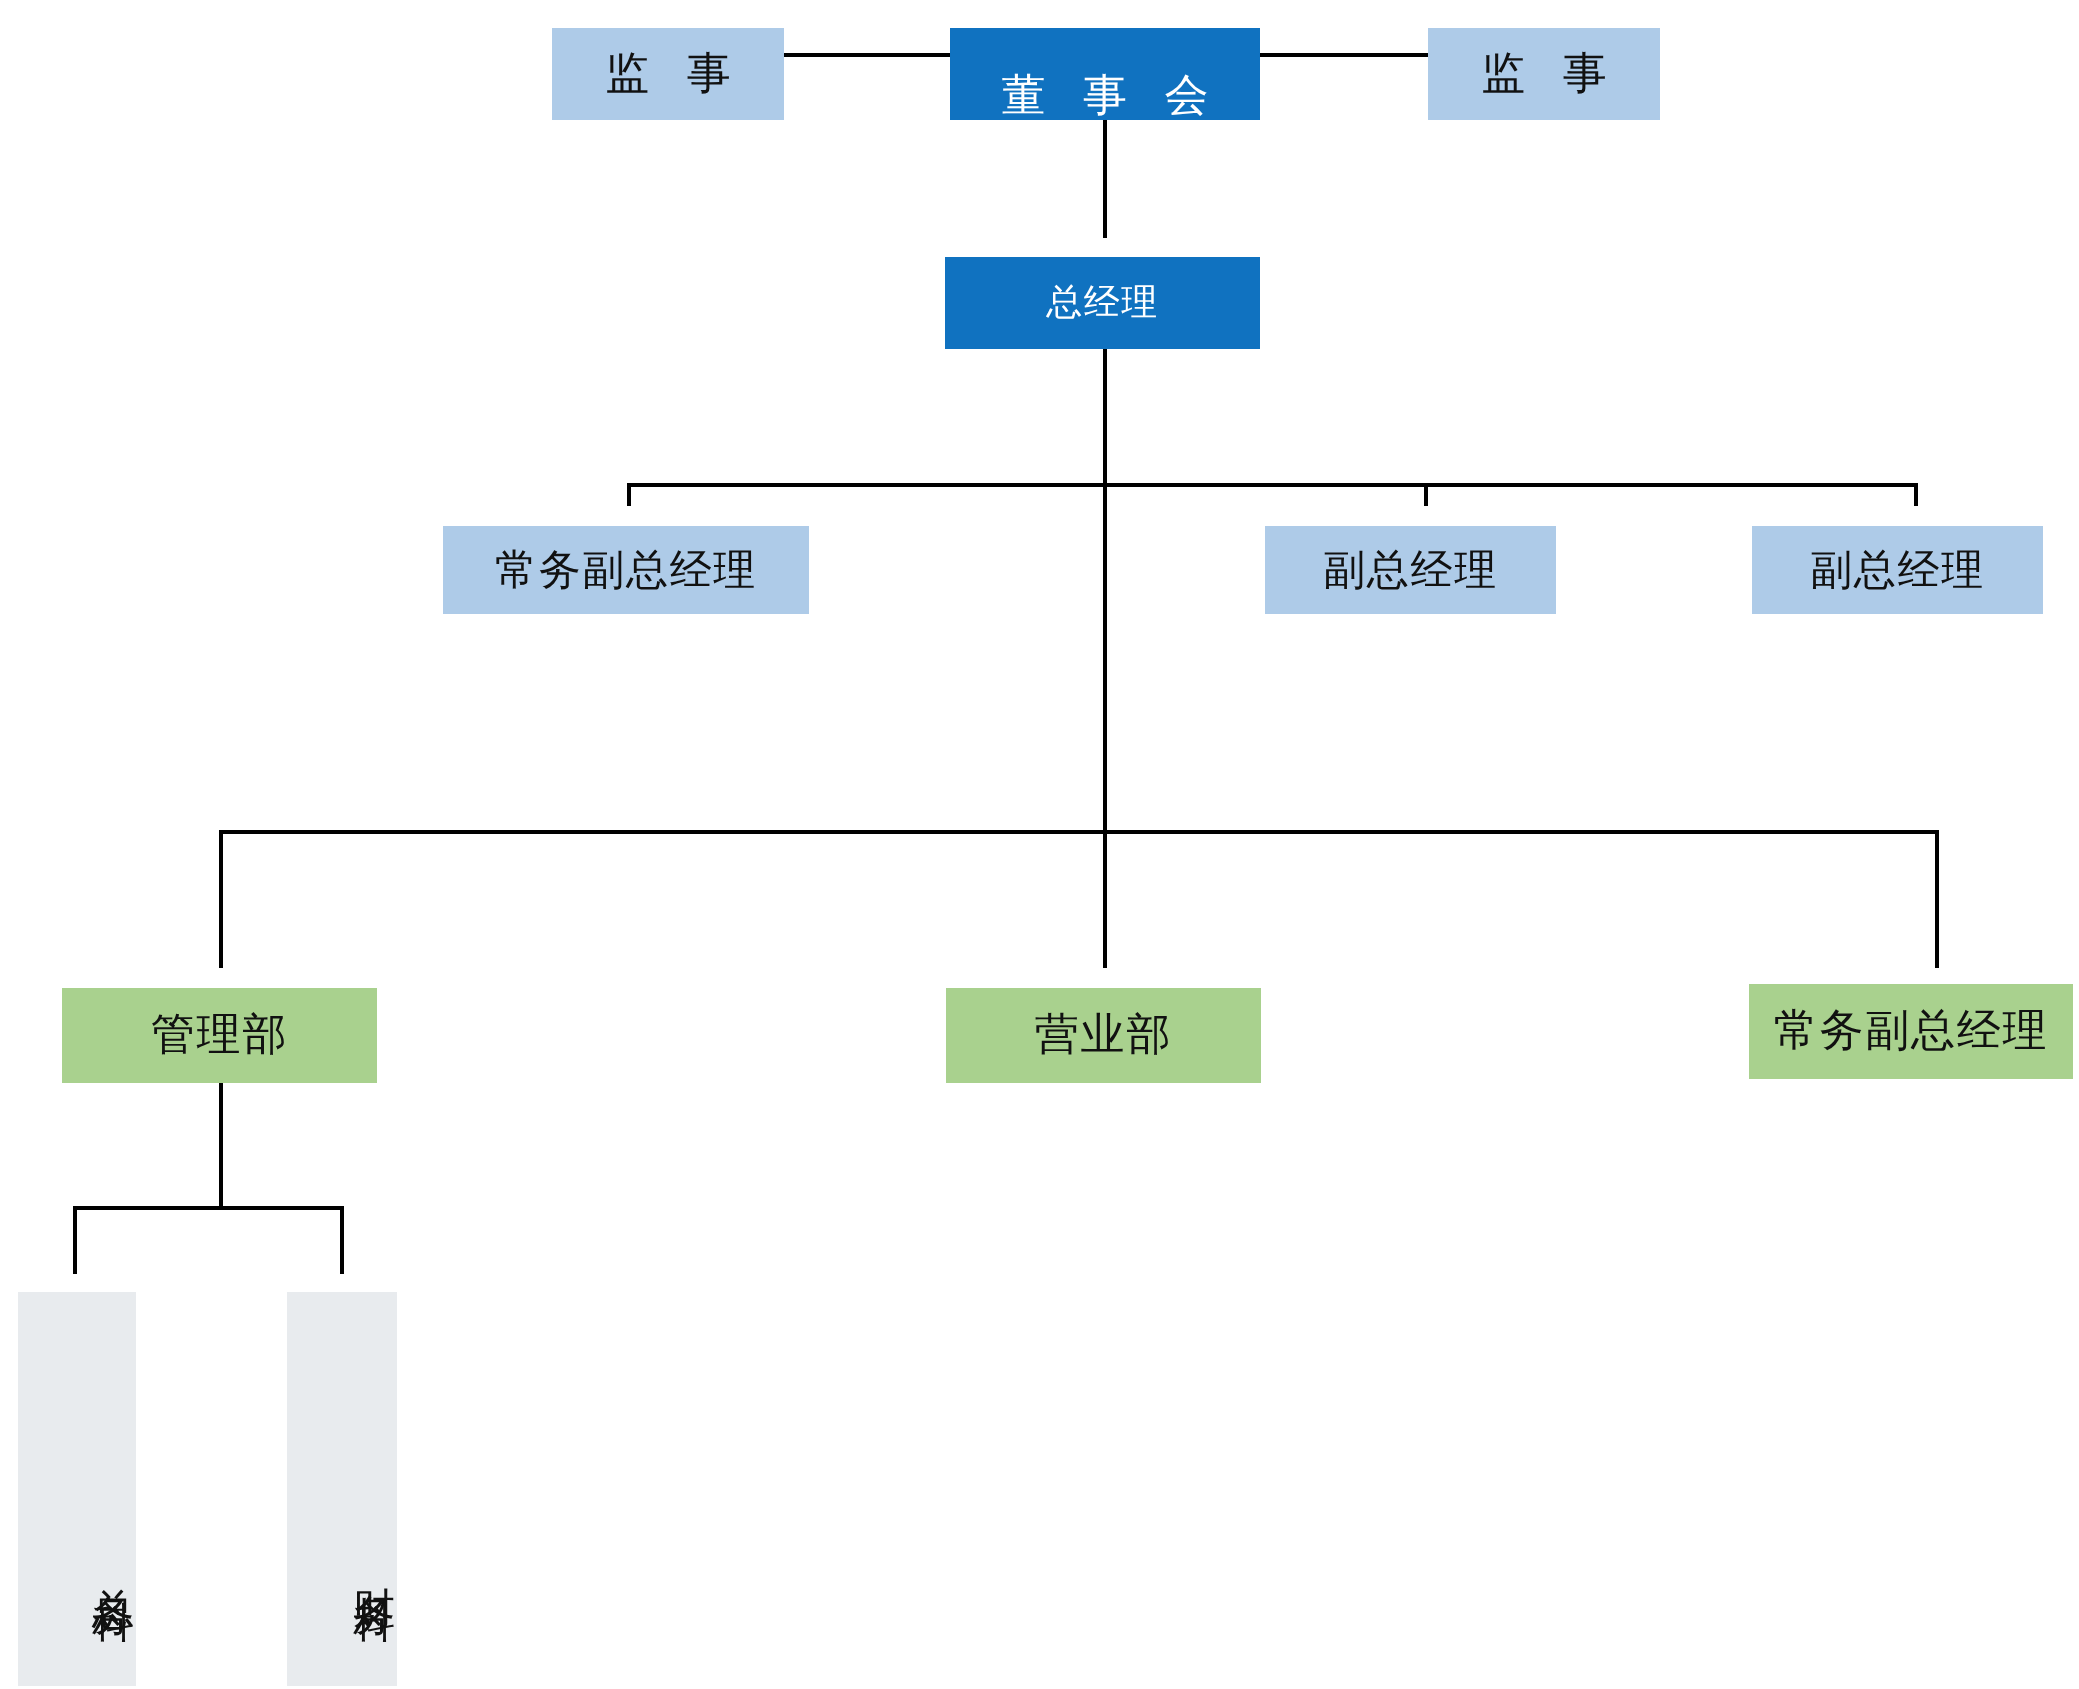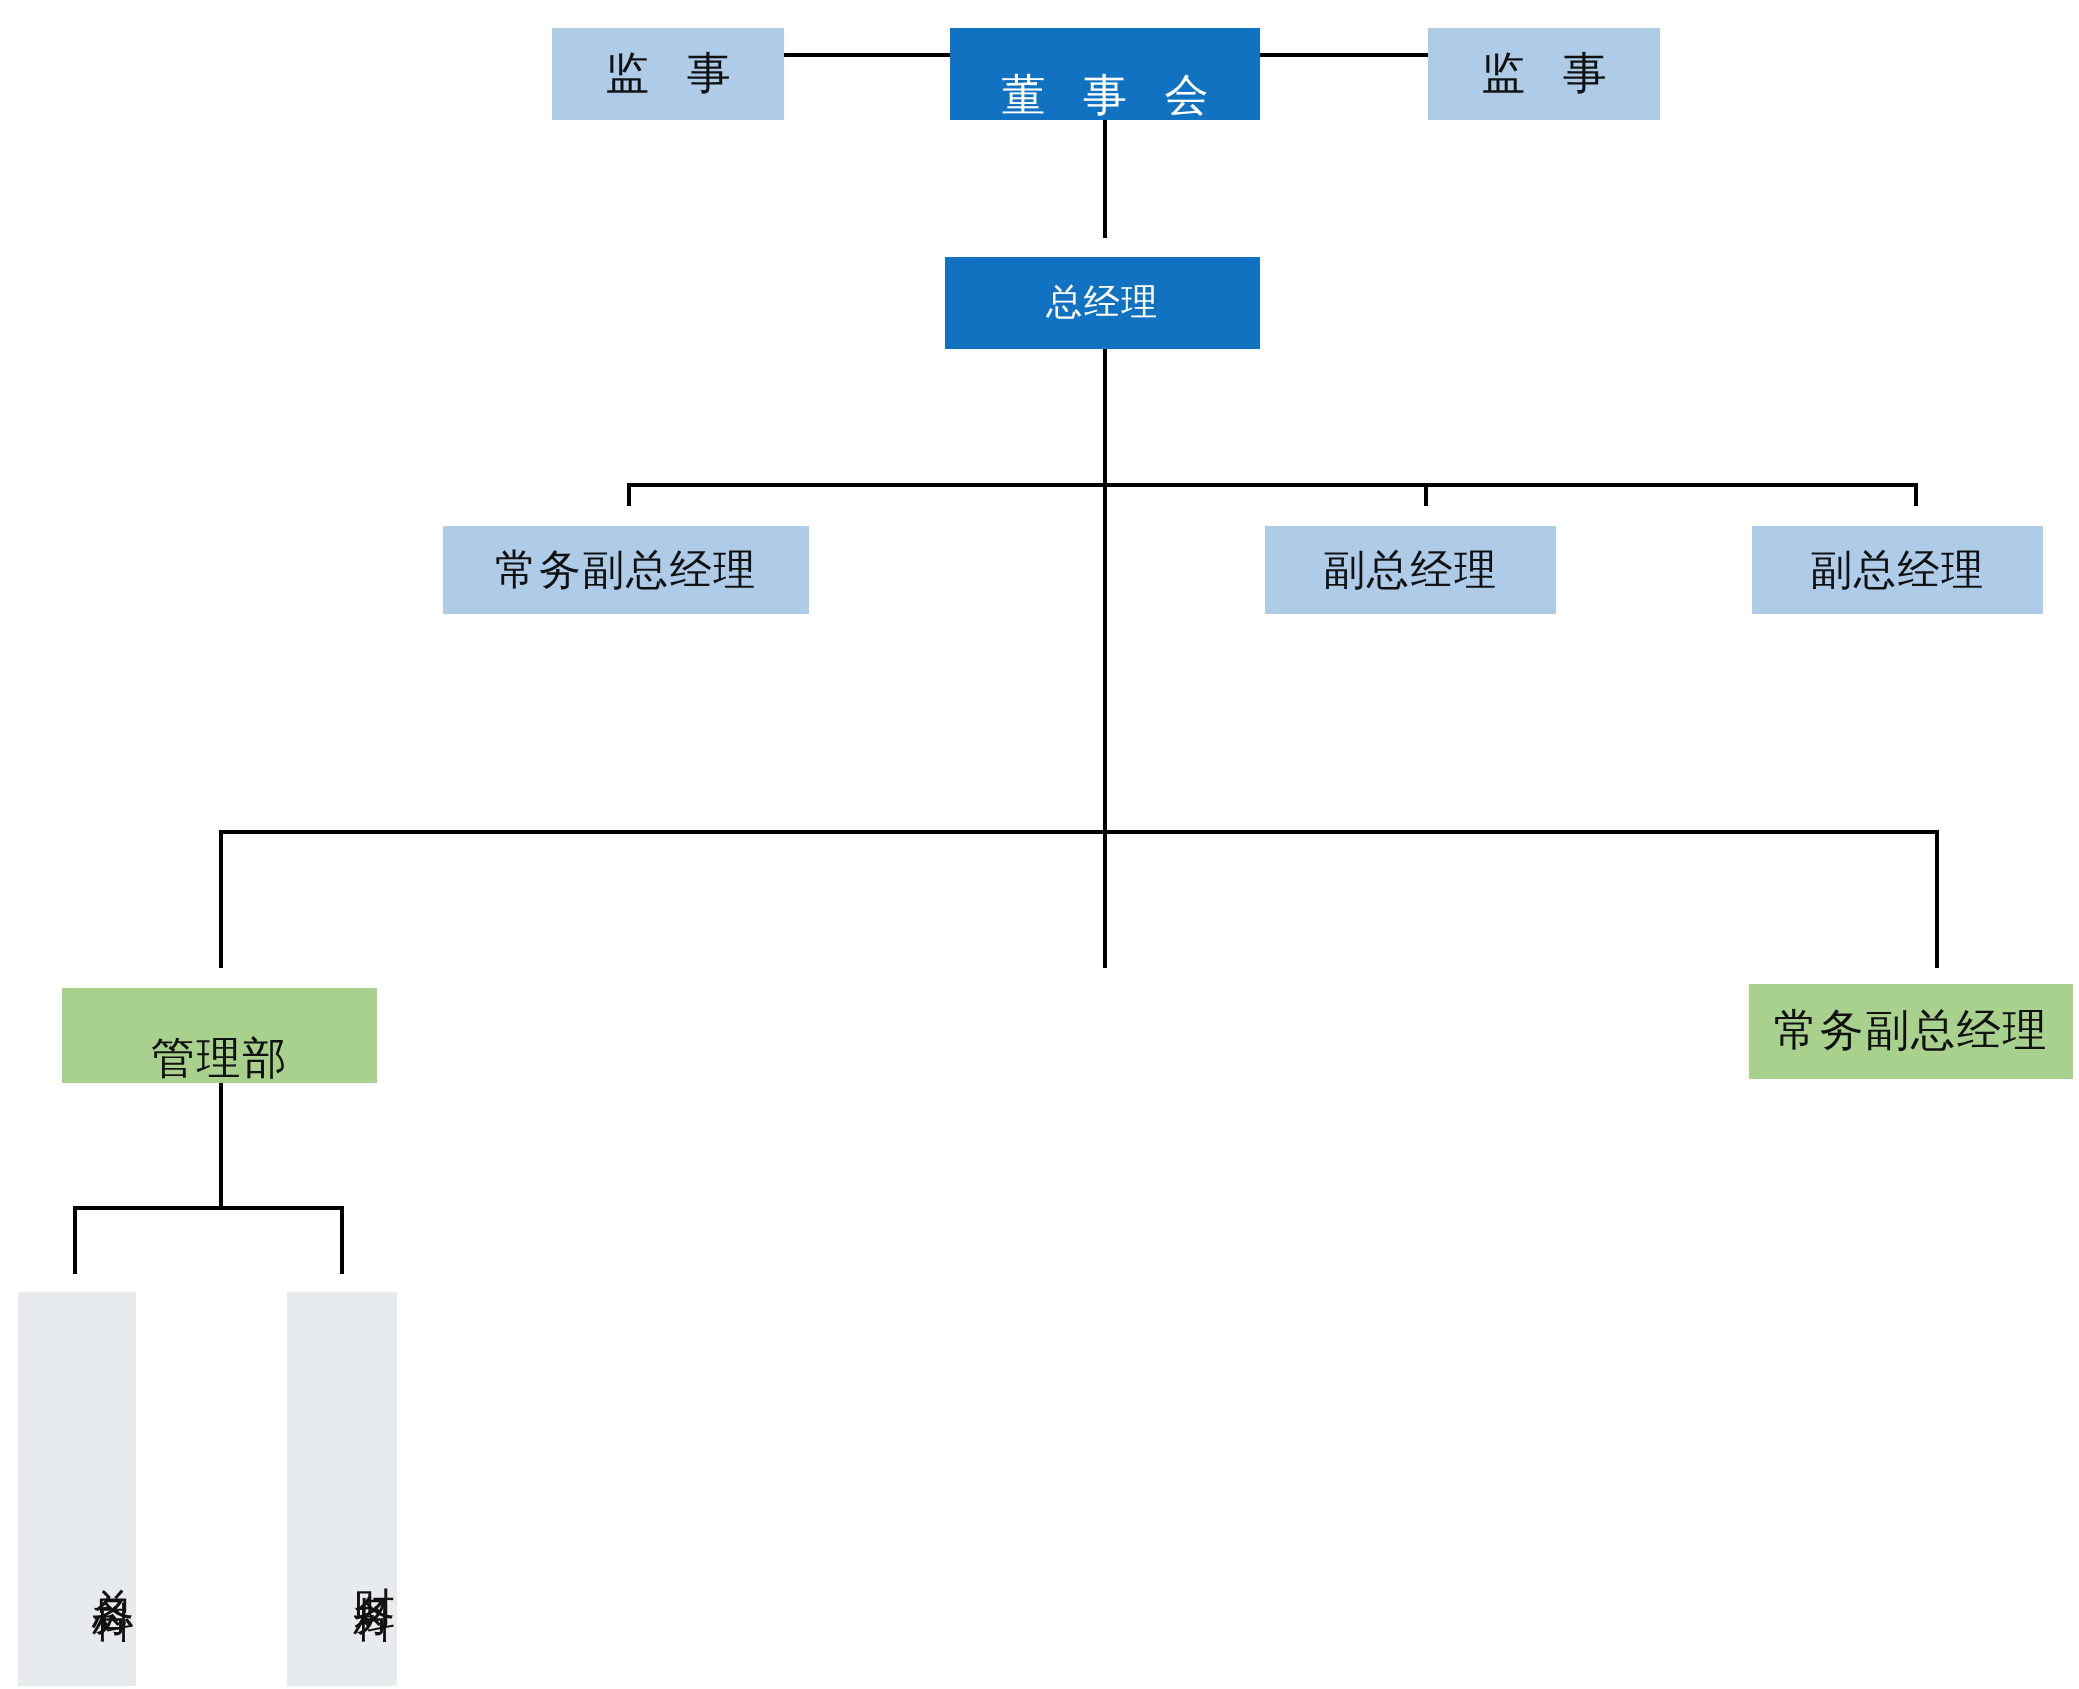--- a/index.html
+++ b/index.html
@@ -110,24 +110,27 @@
 
   <div class="node lightblue" style="left:1752px; top:506px; width:291px; height:88px; font-size:42px;">
     <span>副总经理</span>
   </div>
 
   <div class="connector conn-h" style="left:219px; top:830px; width:1720px;"></div>
   <div class="connector conn-v" style="left:219px; top:830px; height:138px;"></div>
   <div class="connector conn-v" style="left:1103px; top:830px; height:138px;"></div>
   <div class="connector conn-v" style="left:1935px; top:830px; height:138px;"></div>
 
-  <div class="node green" style="left:62px; top:968px; width:315px; height:95px; font-size:44px;align-items:flex-end;">
+  <div class="node green" style="left:62px; top:968px; width:315px; height:95px; font-size:44px;">
     <span>管理部</span>
   </div>
 
+  <div class="node green" style="left:946px; top:968px; width:315px; height:95px; font-size:44px;">
+    <span>营业部</span>
+  </div>
 
   <div class="node green" style="left:1749px; top:964px; width:324px; height:95px; font-size:44px;">
     <span>常务副总经理</span>
   </div>
 
   <div class="connector conn-v" style="left:219px; top:1063px; height:147px;"></div>
   <div class="connector conn-h" style="left:73px; top:1206px; width:271px;"></div>
   <div class="connector conn-v" style="left:73px; top:1206px; height:68px;"></div>
   <div class="connector conn-v" style="left:340px; top:1206px; height:68px;"></div>
 

